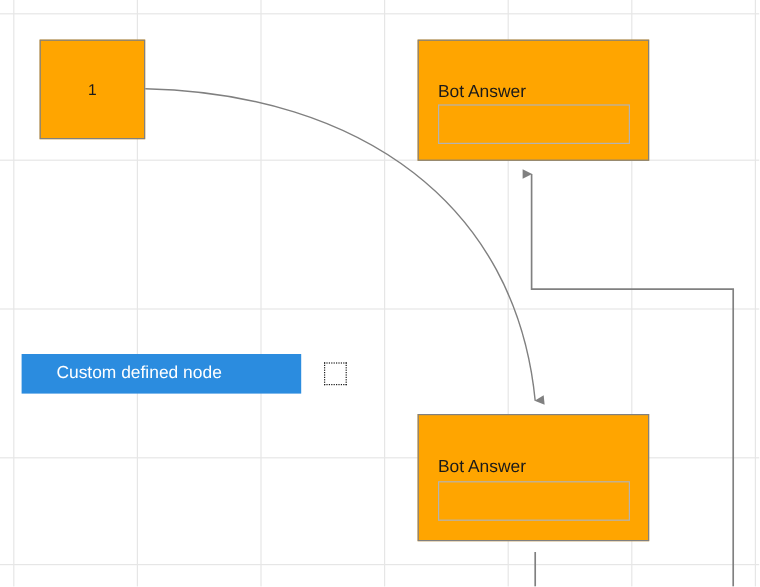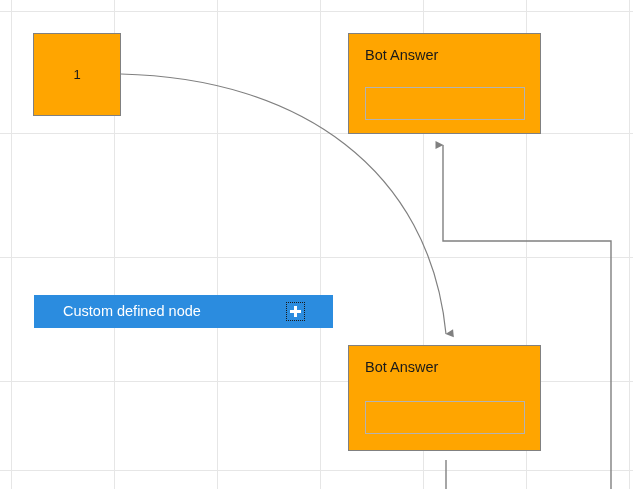--- a/index.html
+++ b/index.html
@@ -77,43 +77,43 @@
   }
   .node-bot-bottom {
     left: 348px;
     top: 345px;
     width: 193px;
     height: 106px;
   }
   .node-title {
     position: absolute;
     left: 16px;
-    top: 14px;
+    top: 36px;
     font-size: 14.5px;
     color: #1a1a1a;
     line-height: 1;
     white-space: nowrap;
   }
   .node-slot {
     position: absolute;
     left: 16px;
     right: 15px;
     height: 33px;
     box-sizing: border-box;
     border: 1px solid #b3b3b3;
     background: transparent;
   }
   .node-bot-top .node-slot { top: 53px; }
   .node-bot-bottom .node-slot { top: 55px; }
   
   #palette-bar {
     position: absolute;
-    left: 34px;
+    left: 18px;
     top: 295px;
-    width: 299px;
+    width: 233px;
     height: 33px;
     background: #2b8cdf;
     display: flex;
     align-items: center;
     box-sizing: border-box;
   }
   #palette-label {
     position: absolute;
     left: 29px;
     color: #ffffff;

